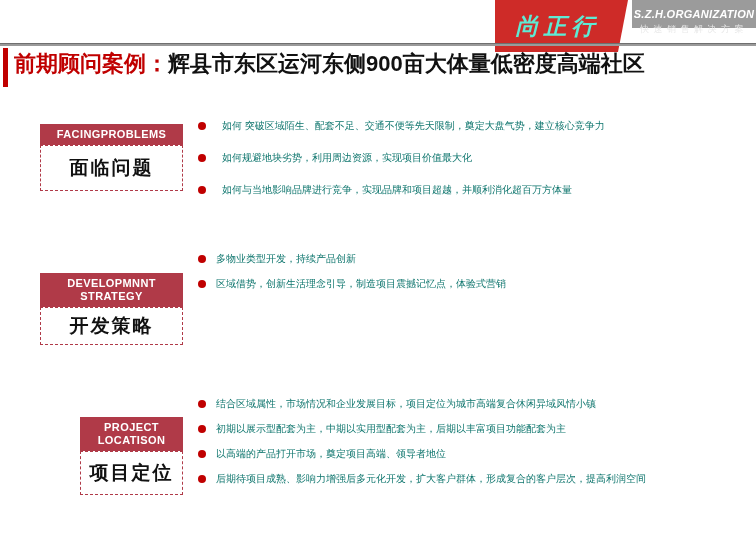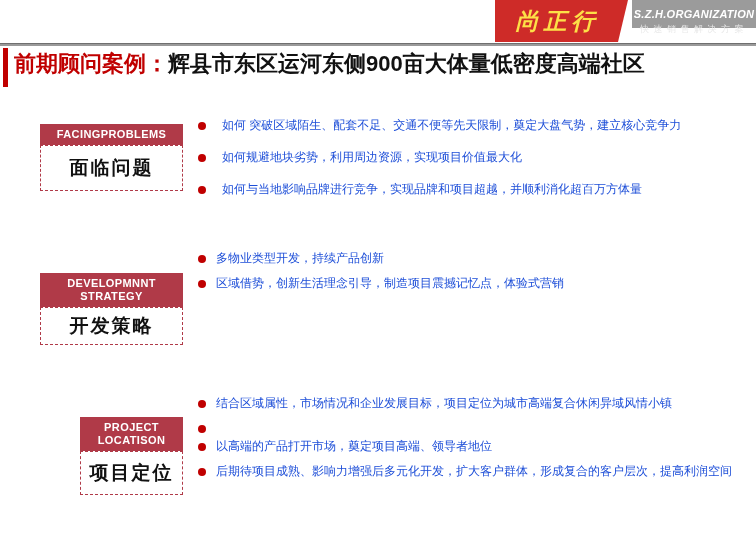--- a/index.html
+++ b/index.html
@@ -10,22 +10,22 @@
   }
   *{box-sizing:border-box;}
   html,body{margin:0;padding:0;background:#fff;}
   .page{
     position:relative;width:756px;height:551px;background:#fff;overflow:hidden;
     font-family:"Liberation Sans","DejaVu Sans",sans-serif;
   }
 
   
   .logo-red{
-    position:absolute;left:495px;top:0;width:133px;height:42px;
-    background:var(--logo-red);color:#fde047;
+    position:absolute;left:495px;top:0;width:133px;height:52px;
+    background:var(--logo-red);color:#5eead4;
     display:flex;align-items:center;justify-content:center;
     font-size:23px;font-weight:bold;font-style:italic;letter-spacing:5px;
     clip-path:polygon(0 0,100% 0,calc(100% - 10px) 100%,0 100%);
     padding-right:8px;
   }
   .logo-gray{
     position:absolute;left:632px;top:0;right:0;height:28px;
     background:var(--panel-gray);text-align:center;padding-top:8px;
   }
   .org-name{color:#ffffff;font-weight:bold;font-style:italic;font-size:11px;letter-spacing:.3px;line-height:12px;}
@@ -56,21 +56,21 @@
     padding:9px 6px;
   }
   .s2 .label-cn{padding:5px 0;}
   .s3 .label-cn{padding:8px 0;}
 
   
   .bullets{position:absolute;left:196px;width:556px;list-style:none;margin:0;padding:0;}
   .bullets.s1{top:114px;}
   .bullets.s2{top:247px;}
   .bullets.s3{top:392px;}
-  .bullet{display:flex;align-items:flex-start;font-size:12px;line-height:23px;color:#1d4ed8;text-align:center;}
+  .bullet{display:flex;align-items:flex-start;font-size:10px;line-height:23px;color:#0f766e;text-align:center;}
   .bullets.s1 .bullet{margin-bottom:9px;}
   .bullets.s2 .bullet,.bullets.s3 .bullet{margin-bottom:2px;}
   .dot{flex:0 0 auto;width:8px;height:8px;border-radius:50%;background:var(--title-red);margin:8px 10px 0 2px;}
   .bullets.s1 .dot{margin-right:16px;}
 </style>
 </head>
 <body>
 
 <div class="page">
 
@@ -135,20 +135,21 @@
 
   <ul class="bullets s3">
 
       <li class="bullet">
         <span class="dot"></span>
         <span>结合区域属性，市场情况和企业发展目标，项目定位为城市高端复合休闲异域风情小镇</span>
       </li>
 
       <li class="bullet">
         <span class="dot"></span>
+        <span>初期以展示型配套为主，中期以实用型配套为主，后期以丰富项目功能配套为主</span>
       </li>
 
       <li class="bullet">
         <span class="dot"></span>
         <span>以高端的产品打开市场，奠定项目高端、领导者地位</span>
       </li>
 
       <li class="bullet">
         <span class="dot"></span>
         <span>后期待项目成熟、影响力增强后多元化开发，扩大客户群体，形成复合的客户层次，提高利润空间</span>

